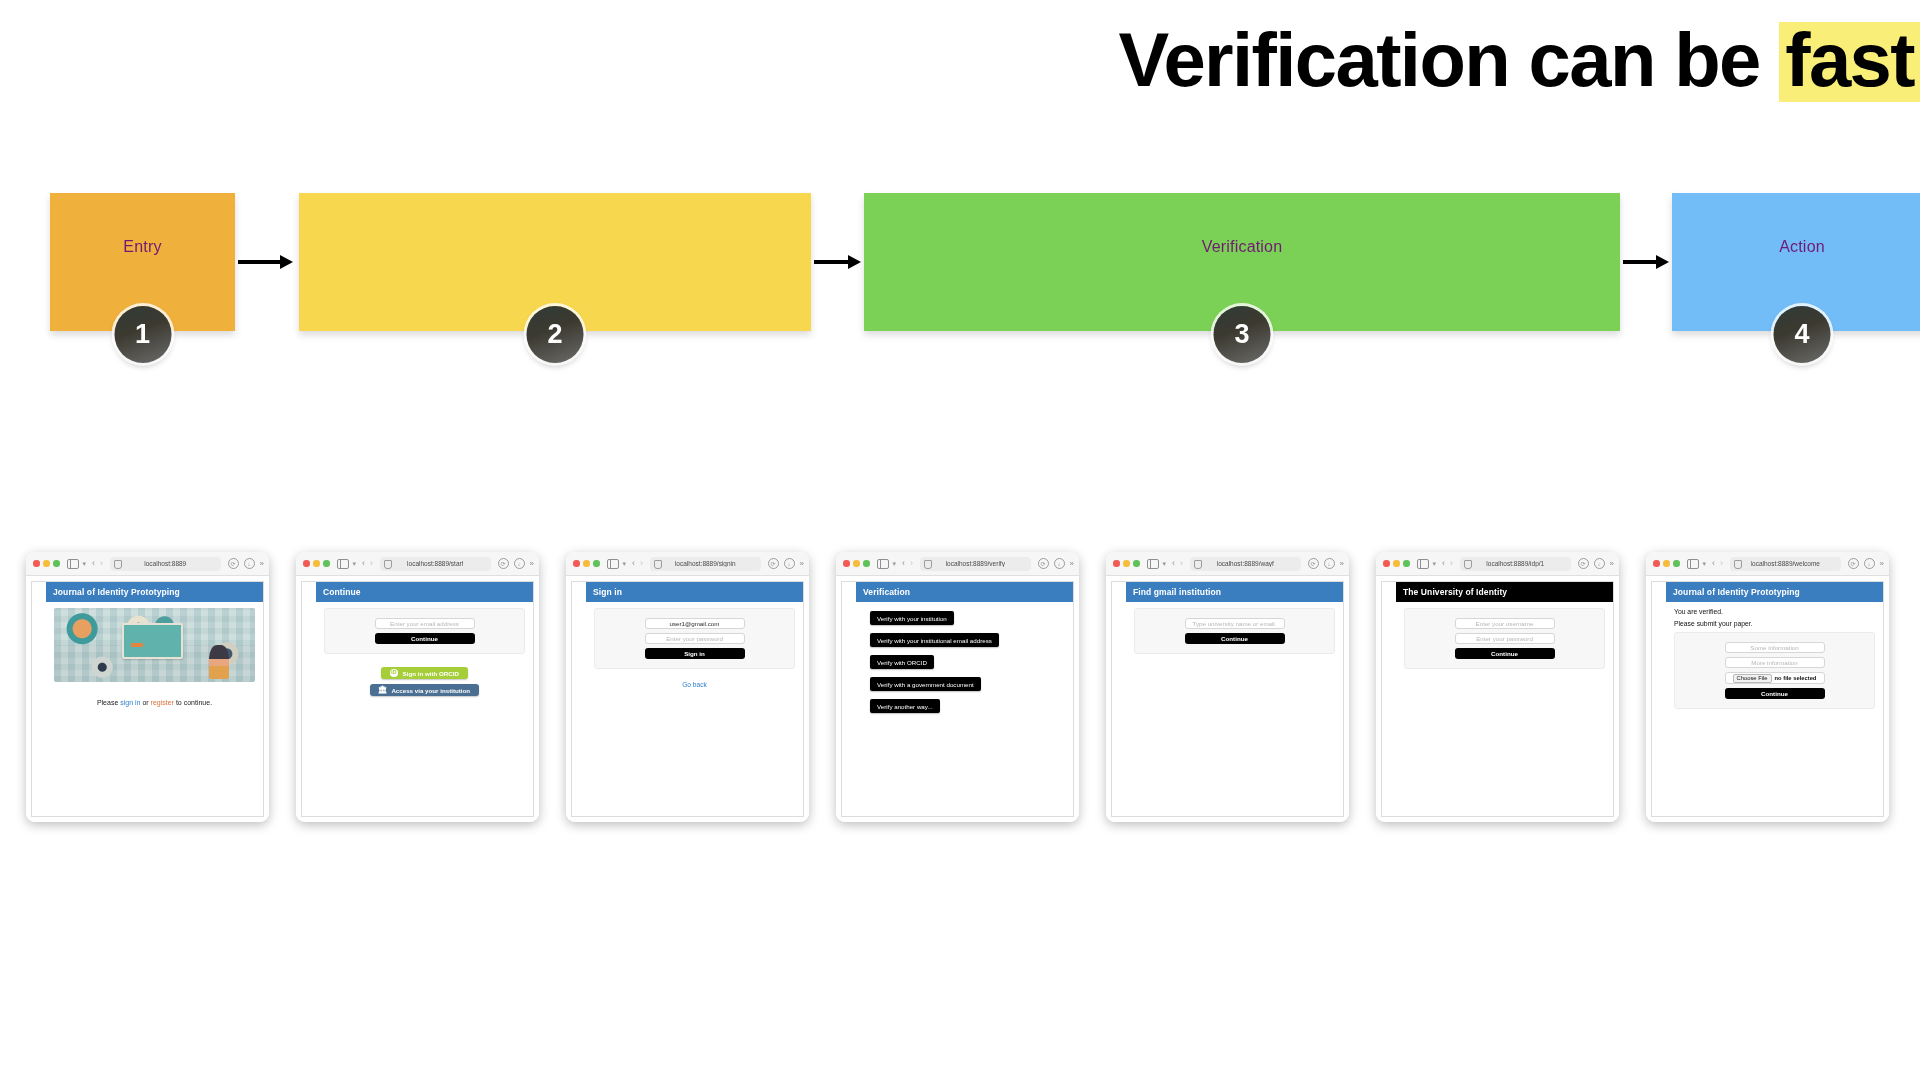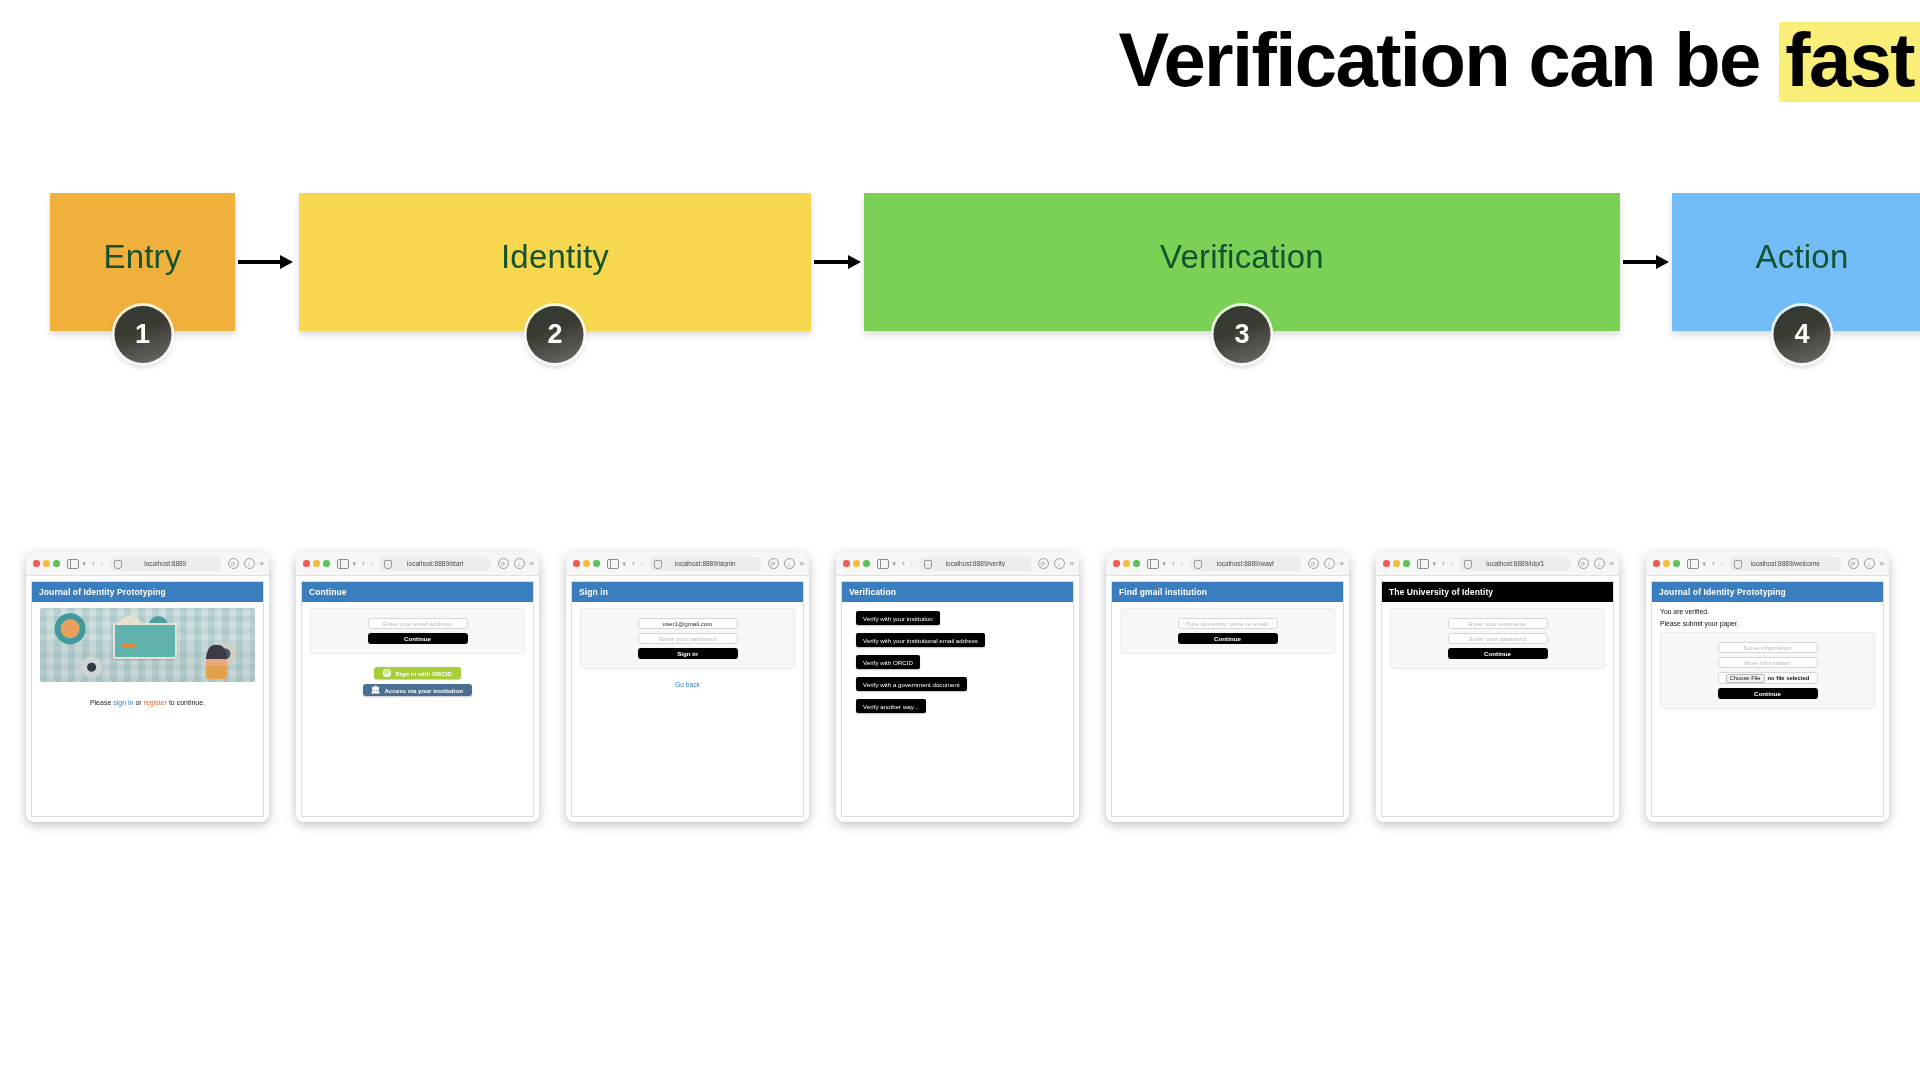--- a/index.html
+++ b/index.html
@@ -51,22 +51,22 @@
     top: 0;
     height: 138px;
     box-shadow: 0 4px 7px rgba(0,0,0,0.14);
   }
   .stage-label {
     position: absolute;
     left: 0;
     right: 0;
     top: 45px;
     text-align: center;
-    font-size: 33px;
-    color: #14532d;
+    font-size: 16px;
+    color: #701a75;
     font-family: "Liberation Sans", sans-serif;
     letter-spacing: 0.2px;
   }
   .badge {
     position: absolute;
     bottom: -32px;
     left: 50%;
     transform: translateX(-50%);
     width: 57px;
     height: 57px;
@@ -199,20 +199,21 @@
     background: #ffffff;
     padding: 5px;
     overflow: hidden;
   }
   .page {
     border: 1px solid #dcdcdc;
     height: 100%;
     box-sizing: border-box;
     background: #ffffff;
     overflow: hidden;
+    padding-left: 14px;
   }
   .page-header {
     background: #3b7ebf;
     color: #ffffff;
     font-size: 8.5px;
     font-weight: bold;
     padding: 5px 7px;
     letter-spacing: 0.1px;
   }
   .page-header.dark { background: #000000; }
@@ -411,21 +412,20 @@
   <div class="stage" id="stage0" style="left: 50px; width: 185px; background: rgb(240, 176, 60);">
     <div class="stage-label">Entry</div>
     <div class="badge">1</div>
   </div>
   <div class="arrow" id="arrow0" style="left: 238px; width: 55px;">
     <div class="shaft" style="width: 43px;"></div>
       <div class="head"></div>
   </div>
 
   <div class="stage" id="stage1" style="left: 299px; width: 512px; background: rgb(247, 215, 78);">
-    <div class="stage-label">Identity</div>
     <div class="badge">2</div>
   </div>
   <div class="arrow" id="arrow1" style="left: 814px; width: 47px;">
     <div class="shaft" style="width: 35px;"></div>
       <div class="head"></div>
   </div>
 
   <div class="stage" id="stage2" style="left: 864px; width: 756px; background: rgb(123, 209, 85);">
     <div class="stage-label">Verification</div>
     <div class="badge">3</div>

